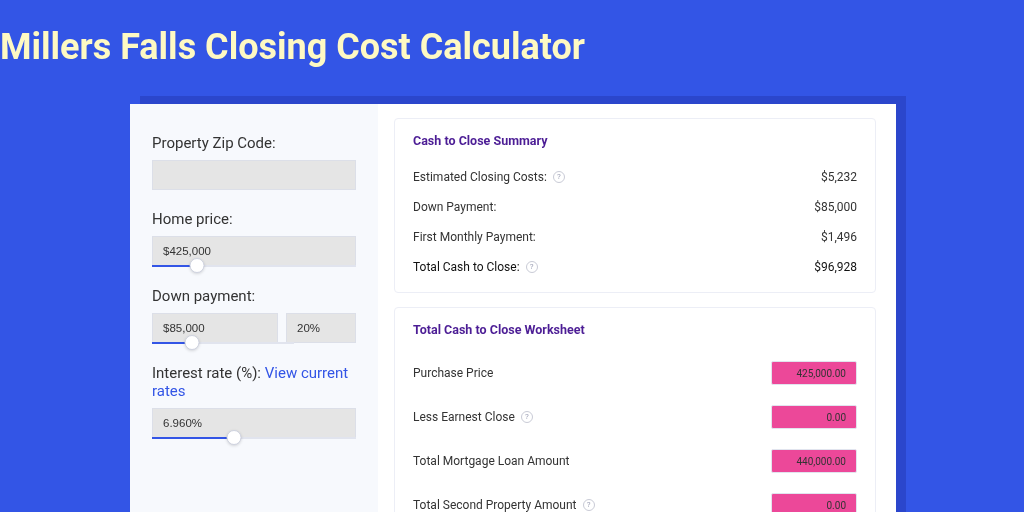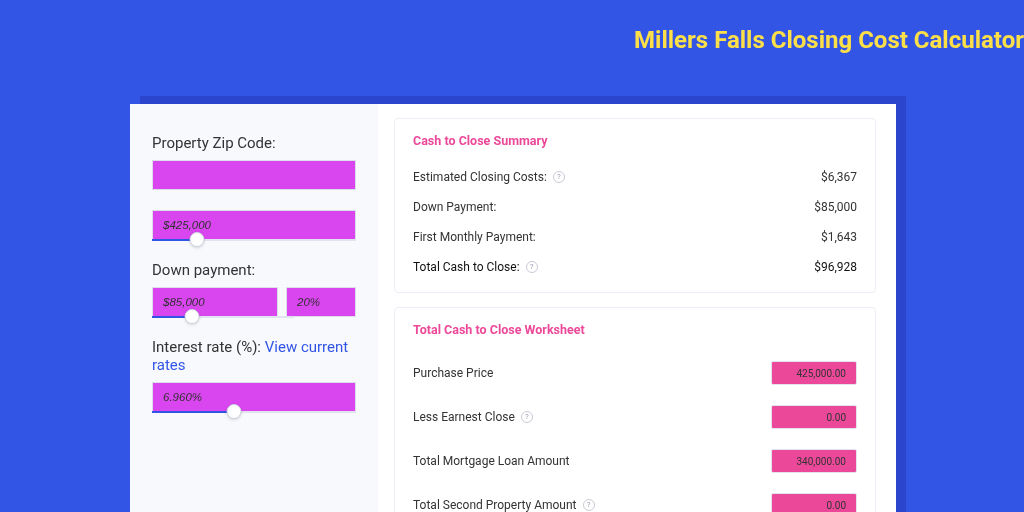--- a/index.html
+++ b/index.html
@@ -3,23 +3,23 @@
 <meta charset="utf-8">
 <style>
   * { box-sizing: border-box; margin: 0; padding: 0; }
   html, body { width: 1024px; height: 512px; overflow: hidden; }
   body {
     font-family: -apple-system, BlinkMacSystemFont, "Segoe UI", Roboto, Helvetica, Arial, sans-serif;
     background: #3355e6;
     color: #222;
   }
   .page-title {
-    text-align: right;
-    color: #fde047;
-    font-size: 24px;
+    text-align: left;
+    color: #fef9c3;
+    font-size: 36px;
     font-weight: 700;
     padding: 26px 0 22px 0;
   }
   .shadow-offset {
     position: absolute;
     top: 96px;
     left: 140px;
     width: 766px;
     height: 430px;
     background: #2b46cc;
@@ -39,25 +39,24 @@
     padding: 30px 22px 0 22px;
     font-size: 11.5px;
     color: #333;
   }
   .field { margin-bottom: 20px; }
   .field-label { display: block; margin-bottom: 8px; font-size: 15px; color: #333; }
   .text-input, .small-input {
     width: 100%;
     height: 30px;
     border: 1px solid #dcdfe8;
-    background: #d946ef;
+    background: #e5e5e5;
     font-size: 11.5px;
     padding: 0 10px;
     color: #333;
-    font-style: italic;
   }
   .input-row { display: flex; gap: 8px; }
   .input-row .text-input { flex: 1 1 auto; }
   .input-row .small-input { width: 70px; flex: 0 0 auto; text-align: left; }
   .slider-wrap { position: relative; }
   .slider-track {
     height: 2px;
     background: #e1e4ee;
     position: relative;
     margin-top: -1px;
@@ -87,21 +86,21 @@
     border: 1px solid #eceef6;
     border-radius: 4px;
     padding: 14px 18px 10px 18px;
     margin-bottom: 14px;
     background: #fff;
   }
   .card h3 {
     font-size: 12.5px;
     font-weight: 700;
     margin-bottom: 14px;
-    color: #ec4899;
+    color: #4c1d95;
   }
   .row {
     display: flex;
     justify-content: space-between;
     align-items: center;
     font-size: 12px;
     color: #333;
     padding: 8px 0;
   }
   .row + .row { }
@@ -143,20 +142,21 @@
 <div class="calc-panel">
 
   <aside class="sidebar">
 
     <div class="field">
       <label class="field-label">Property Zip Code:</label>
       <input class="text-input" type="text" value="" style="">
     </div>
 
     <div class="field">
+      <label class="field-label">Home price:</label>
       <div class="slider-wrap">
         <input class="text-input" type="text" value="$425,000" style="">
         <div class="slider-track">
           <div class="slider-fill" style="width: 22%;"></div>
           <div class="slider-thumb" style="left: 22%;"></div>
         </div>
       </div>
     </div>
 
     <div class="field">
@@ -192,33 +192,33 @@
   <main class="main">
 
     <section class="card">
       <h3>Cash to Close Summary</h3>
       <div>
           <div class="row">
             <div class="row-label">
               <span>Estimated Closing Costs:</span>
               <span class="help-icon">?</span>
             </div>
-            <div>$6,367</div>
+            <div>$5,232</div>
           </div>
           <div class="row">
             <div class="row-label">
               <span>Down Payment:</span>
             </div>
             <div>$85,000</div>
           </div>
           <div class="row">
             <div class="row-label">
               <span>First Monthly Payment:</span>
             </div>
-            <div>$1,643</div>
+            <div>$1,496</div>
           </div>
           <div class="row bold">
             <div class="row-label">
               <span>Total Cash to Close:</span>
               <span class="help-icon">?</span>
             </div>
             <div>$96,928</div>
           </div>
         </div>
     </section>
@@ -236,21 +236,21 @@
             <div class="row-label">
               <span>Less Earnest Close</span>
               <span class="help-icon">?</span>
             </div>
             <div class="value-box">0.00</div>
           </div>
           <div class="row">
             <div class="row-label">
               <span>Total Mortgage Loan Amount</span>
             </div>
-            <div class="value-box">340,000.00</div>
+            <div class="value-box">440,000.00</div>
           </div>
           <div class="row">
             <div class="row-label">
               <span>Total Second Property Amount</span>
               <span class="help-icon">?</span>
             </div>
             <div class="value-box">0.00</div>
           </div>
         </div>
     </section>

